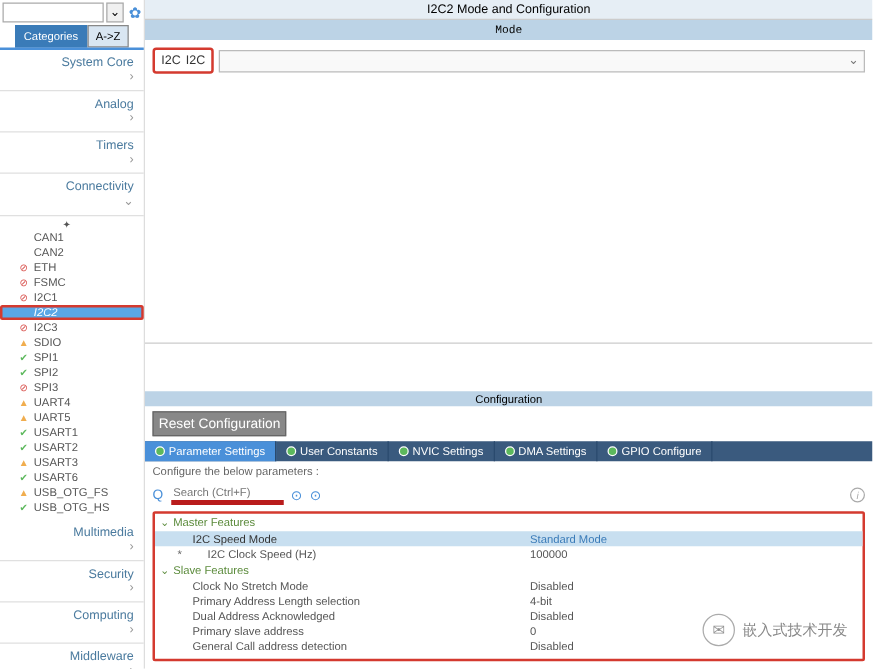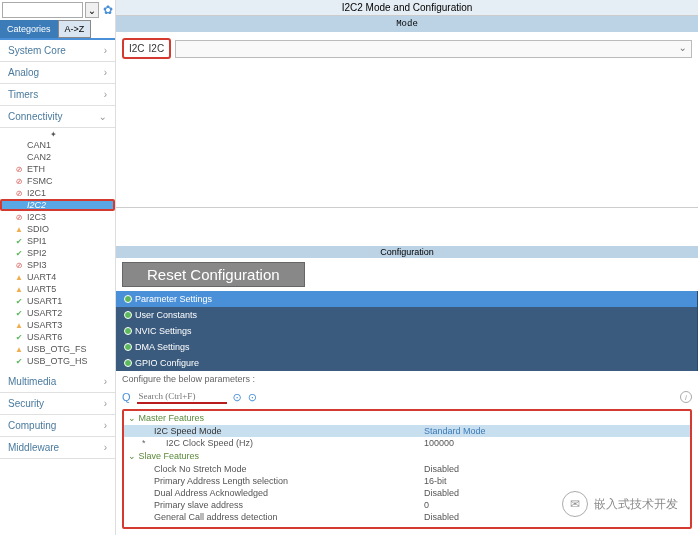--- a/index.html
+++ b/index.html
@@ -3,27 +3,27 @@
 <meta charset="utf-8">
 <style>
 * { box-sizing: border-box; margin: 0; padding: 0; font-family: Arial, sans-serif; }
 body { width: 698px; height: 535px; font-size: 10px; background: #fff; display: flex; overflow: hidden; }
 
 .sidebar { width: 116px; background: #fff; border-right: 1px solid #ddd; display: flex; flex-direction: column; }
 .search-row { display: flex; align-items: center; padding: 2px; gap: 2px; }
 .search-input { flex: 1; border: 1px solid #aaa; height: 16px; padding: 0 3px; font-size: 9px; width: 60px; }
 .search-dd { border: 1px solid #aaa; width: 14px; height: 16px; display: flex; align-items: center; justify-content: center; background: #f0f0f0; }
 .gear { color: #4a90d9; font-size: 12px; cursor: pointer; margin-left: 2px; }
-.tab-row { display: flex; font-size: 9px; }
+.tab-row { display: flex; font-size: 9px; padding-left: 12px; }
 .tab { padding: 3px 6px; border: 1px solid #888; background: #d9e6f2; cursor: pointer; }
 .tab.active { background: #3a7bb8; color: #fff; border-color: #3a7bb8; }
 .blue-divider { height: 2px; background: #4a90d9; }
 
 .cat-list { flex: 1; overflow-y: auto; }
-.cat-item { display: flex; align-items: flex-start; justify-content: space-between; padding: 5px 8px; color: #4a7a9e; border-bottom: 1px solid #e0e0e0; cursor: pointer; font-size: 10px; }
+.cat-item { display: flex; align-items: flex-end; justify-content: space-between; padding: 5px 8px; color: #4a7a9e; border-bottom: 1px solid #e0e0e0; cursor: pointer; font-size: 10px; flex-direction: column; }
 .cat-item .chev { color: #999; font-size: 10px; }
 
 .periph-list { padding: 2px 0 4px 0; }
 .periph { display: flex; align-items: center; padding: 1px 6px 1px 12px; color: #555; cursor: pointer; font-size: 9px; height: 12px; position: relative; border: 2px solid transparent; }
 .periph.selected { background: #5aa7e6; color: #fff; border: 2px solid #d43a2f; border-radius: 2px; font-style: italic; }
 .periph .icon { width: 10px; height: 10px; display: inline-flex; align-items: center; justify-content: center; margin-right: 3px; font-size: 8px; }
 .ic-none { }
 .ic-dis { color: #d9534f; }
 .ic-warn { color: #f0ad4e; }
 .ic-ok { color: #5cb85c; }
@@ -35,31 +35,31 @@
 .mode-row { padding: 6px; display: flex; align-items: center; position: relative; }
 .mode-box { border: 2px solid #d43a2f; border-radius: 3px; padding: 3px 5px; display: flex; align-items: center; gap: 4px; font-size: 10px; color: #333; }
 .mode-select { flex: 1; border: 1px solid #bbb; height: 18px; margin-left: 4px; background: #f9f9f9; position: relative; }
 .mode-select::after { content: "⌄"; position: absolute; right: 4px; top: 1px; color: #777; }
 
 .spacer { flex: 1; }
 
 .config-section { border-top: 1px solid #ccc; }
 .config-hdr { background: #bcd3e6; text-align: center; padding: 1px; font-size: 9px; margin-top: 38px; }
 .reset-row { padding: 4px 6px; }
-.reset-btn { background: #888; color: #fff; border: 1px solid #666; padding: 3px 24px; font-size: 15px; cursor: pointer; }
-
-.tabs-row { display: flex; background: #3a5a7e; flex-direction: column; }
+.reset-btn { background: #888; color: #fff; border: 1px solid #666; padding: 3px 4px; font-size: 11px; cursor: pointer; }
+
+.tabs-row { display: flex; background: #3a5a7e; }
 .cfg-tab { padding: 3px 8px; color: #fff; font-size: 9px; display: flex; align-items: center; gap: 3px; cursor: pointer; border-right: 1px solid #2a4a6e; }
 .cfg-tab.active { background: #4a90d9; }
 .cfg-tab .dot { width: 8px; height: 8px; border-radius: 50%; background: #5cb85c; border: 1px solid #fff; }
 
 .config-hint { padding: 3px 6px; font-size: 9px; color: #666; }
 .search-row2 { display: flex; align-items: center; padding: 3px 6px; gap: 6px; }
 .magnify { color: #4a90d9; font-size: 11px; }
-.search2 { border: none; border-bottom: 2px solid #b91c1c; padding: 1px 2px; font-size: 9px; color: #999; width: 90px; outline: none; font-family: Liberation Serif, serif; }
+.search2 { border: none; border-bottom: 4px solid #b91c1c; padding: 1px 2px; font-size: 9px; color: #999; width: 90px; outline: none; }
 .nav-ic { color: #4a90d9; cursor: pointer; font-size: 11px; }
 .info-ic { margin-left: auto; width: 12px; height: 12px; border: 1px solid #aaa; border-radius: 50%; display: flex; align-items: center; justify-content: center; color: #aaa; font-size: 8px; font-style: italic; }
 
 .param-box { border: 2px solid #d43a2f; margin: 2px 6px 6px 6px; border-radius: 2px; padding-bottom: 4px; }
 .param-group { color: #5a8a3a; font-size: 9px; padding: 2px 4px; display: flex; align-items: center; gap: 3px; }
 .param-row { display: flex; padding: 1px 0; font-size: 9px; color: #555; }
 .param-row.sel { background: #c8dff0; color: #333; }
 .param-label { padding-left: 30px; flex: 0 0 300px; }
 .param-val { flex: 1; }
 .param-val.sel { color: #3a7bb8; }
@@ -267,21 +267,21 @@
       <div class="param-group">
           <span>⌄</span>
           <span>Slave Features</span>
         </div>
       <div class="param-row">
           <span class="param-label">Clock No Stretch Mode</span>
           <span class="param-val">Disabled</span>
         </div>
       <div class="param-row">
           <span class="param-label">Primary Address Length selection</span>
-          <span class="param-val">16-bit</span>
+          <span class="param-val">4-bit</span>
         </div>
       <div class="param-row">
           <span class="param-label">Dual Address Acknowledged</span>
           <span class="param-val">Disabled</span>
         </div>
       <div class="param-row">
           <span class="param-label">Primary slave address</span>
           <span class="param-val">0</span>
         </div>
       <div class="param-row">

